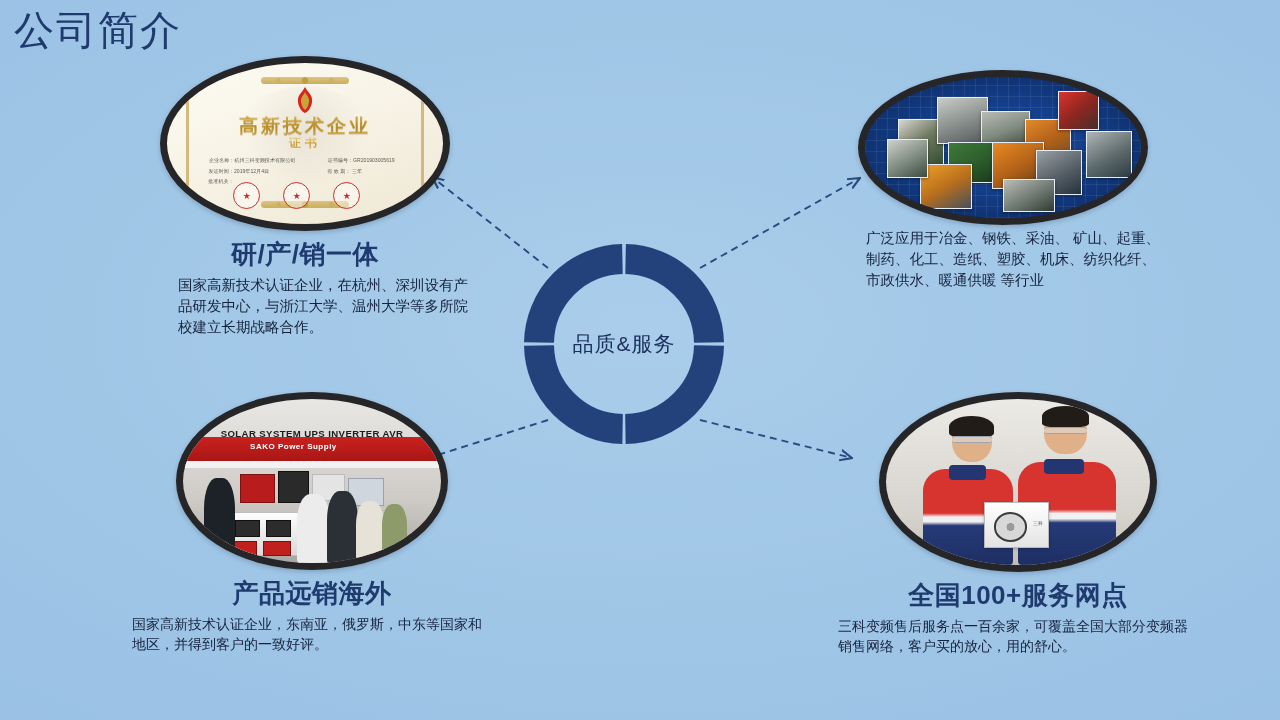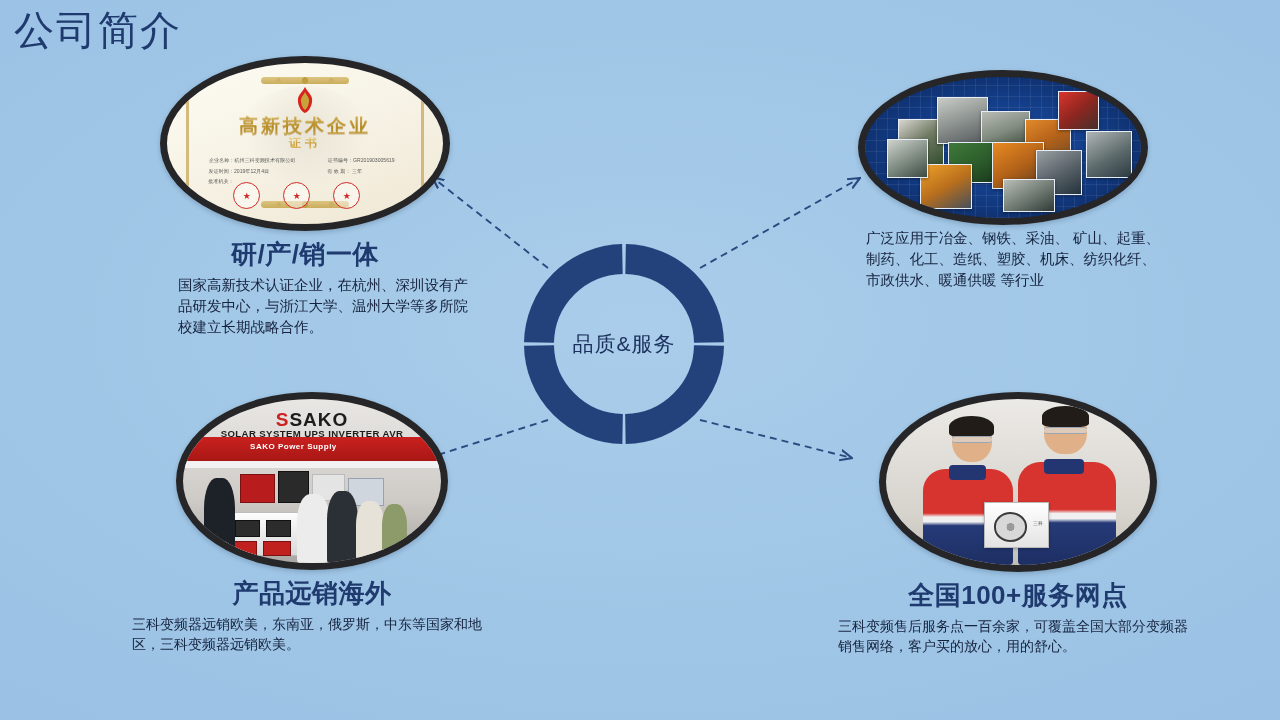--- a/index.html
+++ b/index.html
@@ -464,23 +464,20 @@
     </div>
     <div class="q-body">广泛应用于冶金、钢铁、采油、 矿山、起重、制药、化工、造纸、塑胶、机床、纺织化纤、市政供水、暖通供暖 等行业</div>
   </div>
 
   <div class="quad q-bl">
     <div class="oval-wrap" style="width:272px;">
       <div class="oval booth" style="width:272px;height:178px;">
         <div class="inner">
           <div class="band"></div>
           <div class="band2"></div>
-          <div class="brand">
-            <span class="mark">S</span><span>SAKO</span>
-          </div>
           <div class="tagline">SOLAR SYSTEM UPS INVERTER AVR</div>
           <div class="subbrand">SAKO Power Supply</div>
 
           <div class="box" style="left:22%;top:46%;width:13%;height:16%;"></div>
           <div class="box" style="left:37%;top:44%;width:11%;height:18%;background:#2a2a2a;border-color:#111;"></div>
           <div class="box" style="left:50%;top:46%;width:12%;height:15%;background:#e4e4e4;border-color:#bbb;"></div>
           <div class="box" style="left:64%;top:48%;width:13%;height:16%;background:#cfd6de;border-color:#9aa3ad;"></div>
 
           <div class="counter"></div>
           <div class="box" style="left:20%;bottom:16%;width:9%;height:9%;background:#2c2c2c;border-color:#111;"></div>
@@ -491,21 +488,21 @@
 
           <div class="person" style="left:8%;bottom:6%;width:12%;height:46%;background:#1d2128;"></div>
           <div class="person" style="left:44%;bottom:0%;width:13%;height:42%;background:#ececec;"></div>
           <div class="person" style="left:56%;bottom:0%;width:12%;height:44%;background:#2b2f36;"></div>
           <div class="person" style="left:67%;bottom:2%;width:11%;height:36%;background:#e6e2d8;"></div>
           <div class="person" style="left:77%;bottom:4%;width:10%;height:32%;background:#8d9a6a;"></div>
         </div>
       </div>
     </div>
     <div class="q-heading">产品远销海外</div>
-    <div class="q-body">三科变频器远销欧美，东南亚，俄罗斯，中东等国家和地区，三科变频器远销欧美。</div>
+    <div class="q-body">国家高新技术认证企业，东南亚，俄罗斯，中东等国家和地区，并得到客户的一致好评。</div>
   </div>
 
   <div class="quad q-br">
     <div class="oval-wrap" style="width:278px;">
       <div class="oval techs" style="width:278px;height:180px;">
         <div class="inner">
 
           <div class="torso" style="left:14%;width:34%;height:58%;"></div>
           <div class="collar" style="left:24%;top:40%;width:14%;height:9%;"></div>
           <div class="head" style="left:25%;top:12%;width:15%;height:26%;"></div>

